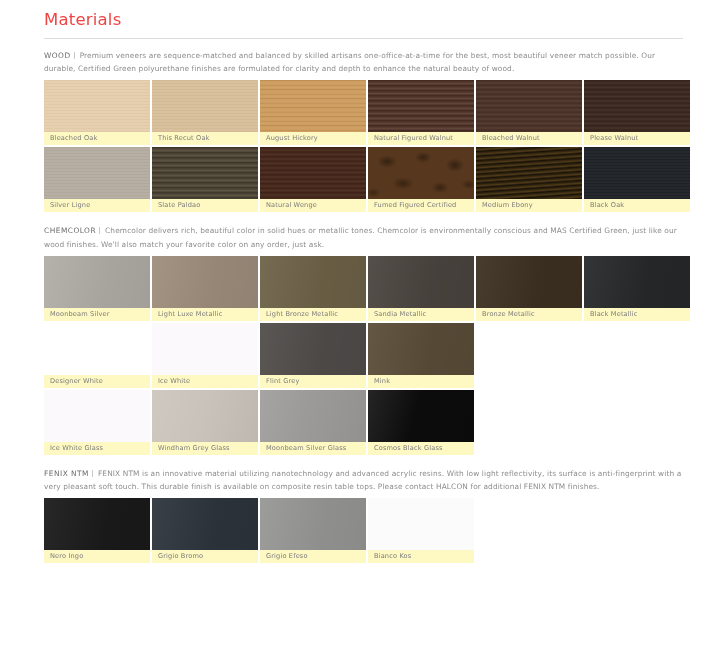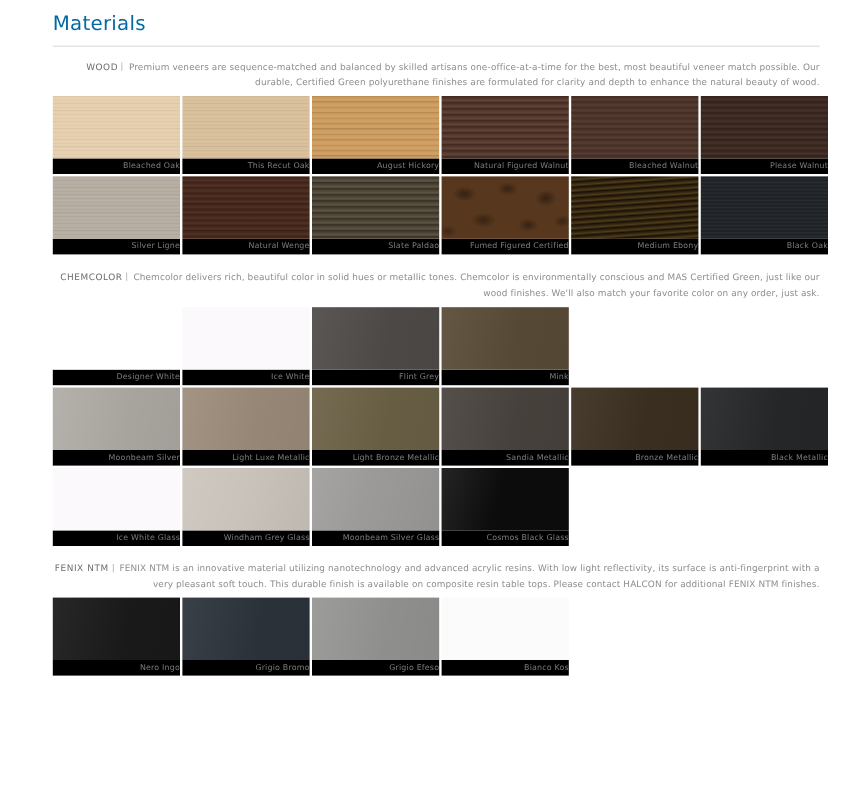--- a/index.html
+++ b/index.html
@@ -19,34 +19,33 @@
     position: relative;
     width: 707px;
     height: 662px;
     box-sizing: border-box;
     padding: 0 20px;
   }
   
   .page-title {
     font-size: 16.5px;
     font-weight: 400;
-    color: #0369a1;
+    color: #ef4444;
     letter-spacing: 0.2px;
     margin: 10px 0 0 24px;
     padding: 0 0 9px 0;
   }
   .title-rule {
     height: 1px;
     background: #dcdcdc;
     margin: 0 4px 0 24px;
   }
   
   .section {
     margin: 0 4px 0 24px;
-    text-align: right;
   }
   .section-desc {
     font-size: 7.4px;
     line-height: 13.2px;
     color: #8d8d8d;
     letter-spacing: 0.12px;
     padding-top: 10px;
     padding-bottom: 5px;
     max-width: 650px;
   }
@@ -132,21 +131,21 @@
     background: linear-gradient(100deg, rgba(255,255,255,0.06), rgba(0,0,0,0.05) 60%, rgba(0,0,0,0.08));
   }
   .grain-gloss::after {
     background: linear-gradient(105deg, rgba(255,255,255,0.10), rgba(255,255,255,0.0) 45%, rgba(0,0,0,0.06));
   }
   .swatch-label {
     height: 13px;
     line-height: 13px;
     font-size: 6.6px;
     color: #7b7b7b;
-    background: #000000;
+    background: #fef9c3;
     padding-left: 6px;
     letter-spacing: 0.15px;
     white-space: nowrap;
     overflow: hidden;
   }
 </style>
 </head>
 <body>
 
 <div class="page">
@@ -182,85 +181,85 @@
             <div class="swatch-chip grain-med" style="background: rgb(58, 39, 31);"></div>
             <div class="swatch-label">Please Walnut</div>
           </div>
         </div>
         <div class="swatch-row">
           <div class="swatch">
             <div class="swatch-chip grain-fine" style="background: rgb(181, 173, 161);"></div>
             <div class="swatch-label">Silver Ligne</div>
           </div>
           <div class="swatch">
+            <div class="swatch-chip grain-strong" style="background: rgb(77, 68, 52);"></div>
+            <div class="swatch-label">Slate Paldao</div>
+          </div>
+          <div class="swatch">
             <div class="swatch-chip grain-med" style="background: rgb(69, 38, 26);"></div>
             <div class="swatch-label">Natural Wenge</div>
-          </div>
-          <div class="swatch">
-            <div class="swatch-chip grain-strong" style="background: rgb(77, 68, 52);"></div>
-            <div class="swatch-label">Slate Paldao</div>
           </div>
           <div class="swatch">
             <div class="swatch-chip grain-burl" style="background: rgb(87, 55, 29);"></div>
             <div class="swatch-label">Fumed Figured Certified</div>
           </div>
           <div class="swatch">
             <div class="swatch-chip grain-ebony" style="background: rgb(59, 44, 18);"></div>
             <div class="swatch-label">Medium Ebony</div>
           </div>
           <div class="swatch">
             <div class="swatch-chip grain-fine" style="background: rgb(31, 35, 39);"></div>
             <div class="swatch-label">Black Oak</div>
           </div>
         </div>
       </div>
       <div class="section">
         <div class="section-desc"><span class="section-name">CHEMCOLOR</span><span class="divider-bar"></span><span>Chemcolor delivers rich, beautiful color in solid hues or metallic tones. Chemcolor is environmentally conscious and MAS Certified Green, just like our wood finishes. We'll also match your favorite color on any order, just ask.</span></div>
         <div class="swatch-row">
           <div class="swatch">
+            <div class="swatch-chip grain-soft" style="background: rgb(176, 172, 166);"></div>
+            <div class="swatch-label">Moonbeam Silver</div>
+          </div>
+          <div class="swatch">
+            <div class="swatch-chip grain-soft" style="background: rgb(158, 141, 124);"></div>
+            <div class="swatch-label">Light Luxe Metallic</div>
+          </div>
+          <div class="swatch">
+            <div class="swatch-chip grain-soft" style="background: rgb(109, 98, 71);"></div>
+            <div class="swatch-label">Light Bronze Metallic</div>
+          </div>
+          <div class="swatch">
+            <div class="swatch-chip grain-soft" style="background: rgb(74, 68, 63);"></div>
+            <div class="swatch-label">Sandia Metallic</div>
+          </div>
+          <div class="swatch">
+            <div class="swatch-chip grain-soft" style="background: rgb(60, 48, 33);"></div>
+            <div class="swatch-label">Bronze Metallic</div>
+          </div>
+          <div class="swatch">
+            <div class="swatch-chip grain-soft" style="background: rgb(38, 40, 41);"></div>
+            <div class="swatch-label">Black Metallic</div>
+          </div>
+        </div>
+        <div class="swatch-row">
+          <div class="swatch">
             <div class="swatch-chip grain-flat" style="background: rgb(255, 255, 255);"></div>
             <div class="swatch-label">Designer White</div>
           </div>
           <div class="swatch">
             <div class="swatch-chip grain-flat" style="background: rgb(251, 249, 251);"></div>
             <div class="swatch-label">Ice White</div>
           </div>
           <div class="swatch">
             <div class="swatch-chip grain-soft" style="background: rgb(80, 76, 74);"></div>
             <div class="swatch-label">Flint Grey</div>
           </div>
           <div class="swatch">
             <div class="swatch-chip grain-soft" style="background: rgb(90, 76, 56);"></div>
             <div class="swatch-label">Mink</div>
-          </div>
-        </div>
-        <div class="swatch-row">
-          <div class="swatch">
-            <div class="swatch-chip grain-soft" style="background: rgb(176, 172, 166);"></div>
-            <div class="swatch-label">Moonbeam Silver</div>
-          </div>
-          <div class="swatch">
-            <div class="swatch-chip grain-soft" style="background: rgb(158, 141, 124);"></div>
-            <div class="swatch-label">Light Luxe Metallic</div>
-          </div>
-          <div class="swatch">
-            <div class="swatch-chip grain-soft" style="background: rgb(109, 98, 71);"></div>
-            <div class="swatch-label">Light Bronze Metallic</div>
-          </div>
-          <div class="swatch">
-            <div class="swatch-chip grain-soft" style="background: rgb(74, 68, 63);"></div>
-            <div class="swatch-label">Sandia Metallic</div>
-          </div>
-          <div class="swatch">
-            <div class="swatch-chip grain-soft" style="background: rgb(60, 48, 33);"></div>
-            <div class="swatch-label">Bronze Metallic</div>
-          </div>
-          <div class="swatch">
-            <div class="swatch-chip grain-soft" style="background: rgb(38, 40, 41);"></div>
-            <div class="swatch-label">Black Metallic</div>
           </div>
         </div>
       </div>
       <div class="section">
         <div class="swatch-row">
           <div class="swatch">
             <div class="swatch-chip grain-flat" style="background: rgb(251, 249, 251);"></div>
             <div class="swatch-label">Ice White Glass</div>
           </div>
           <div class="swatch">

